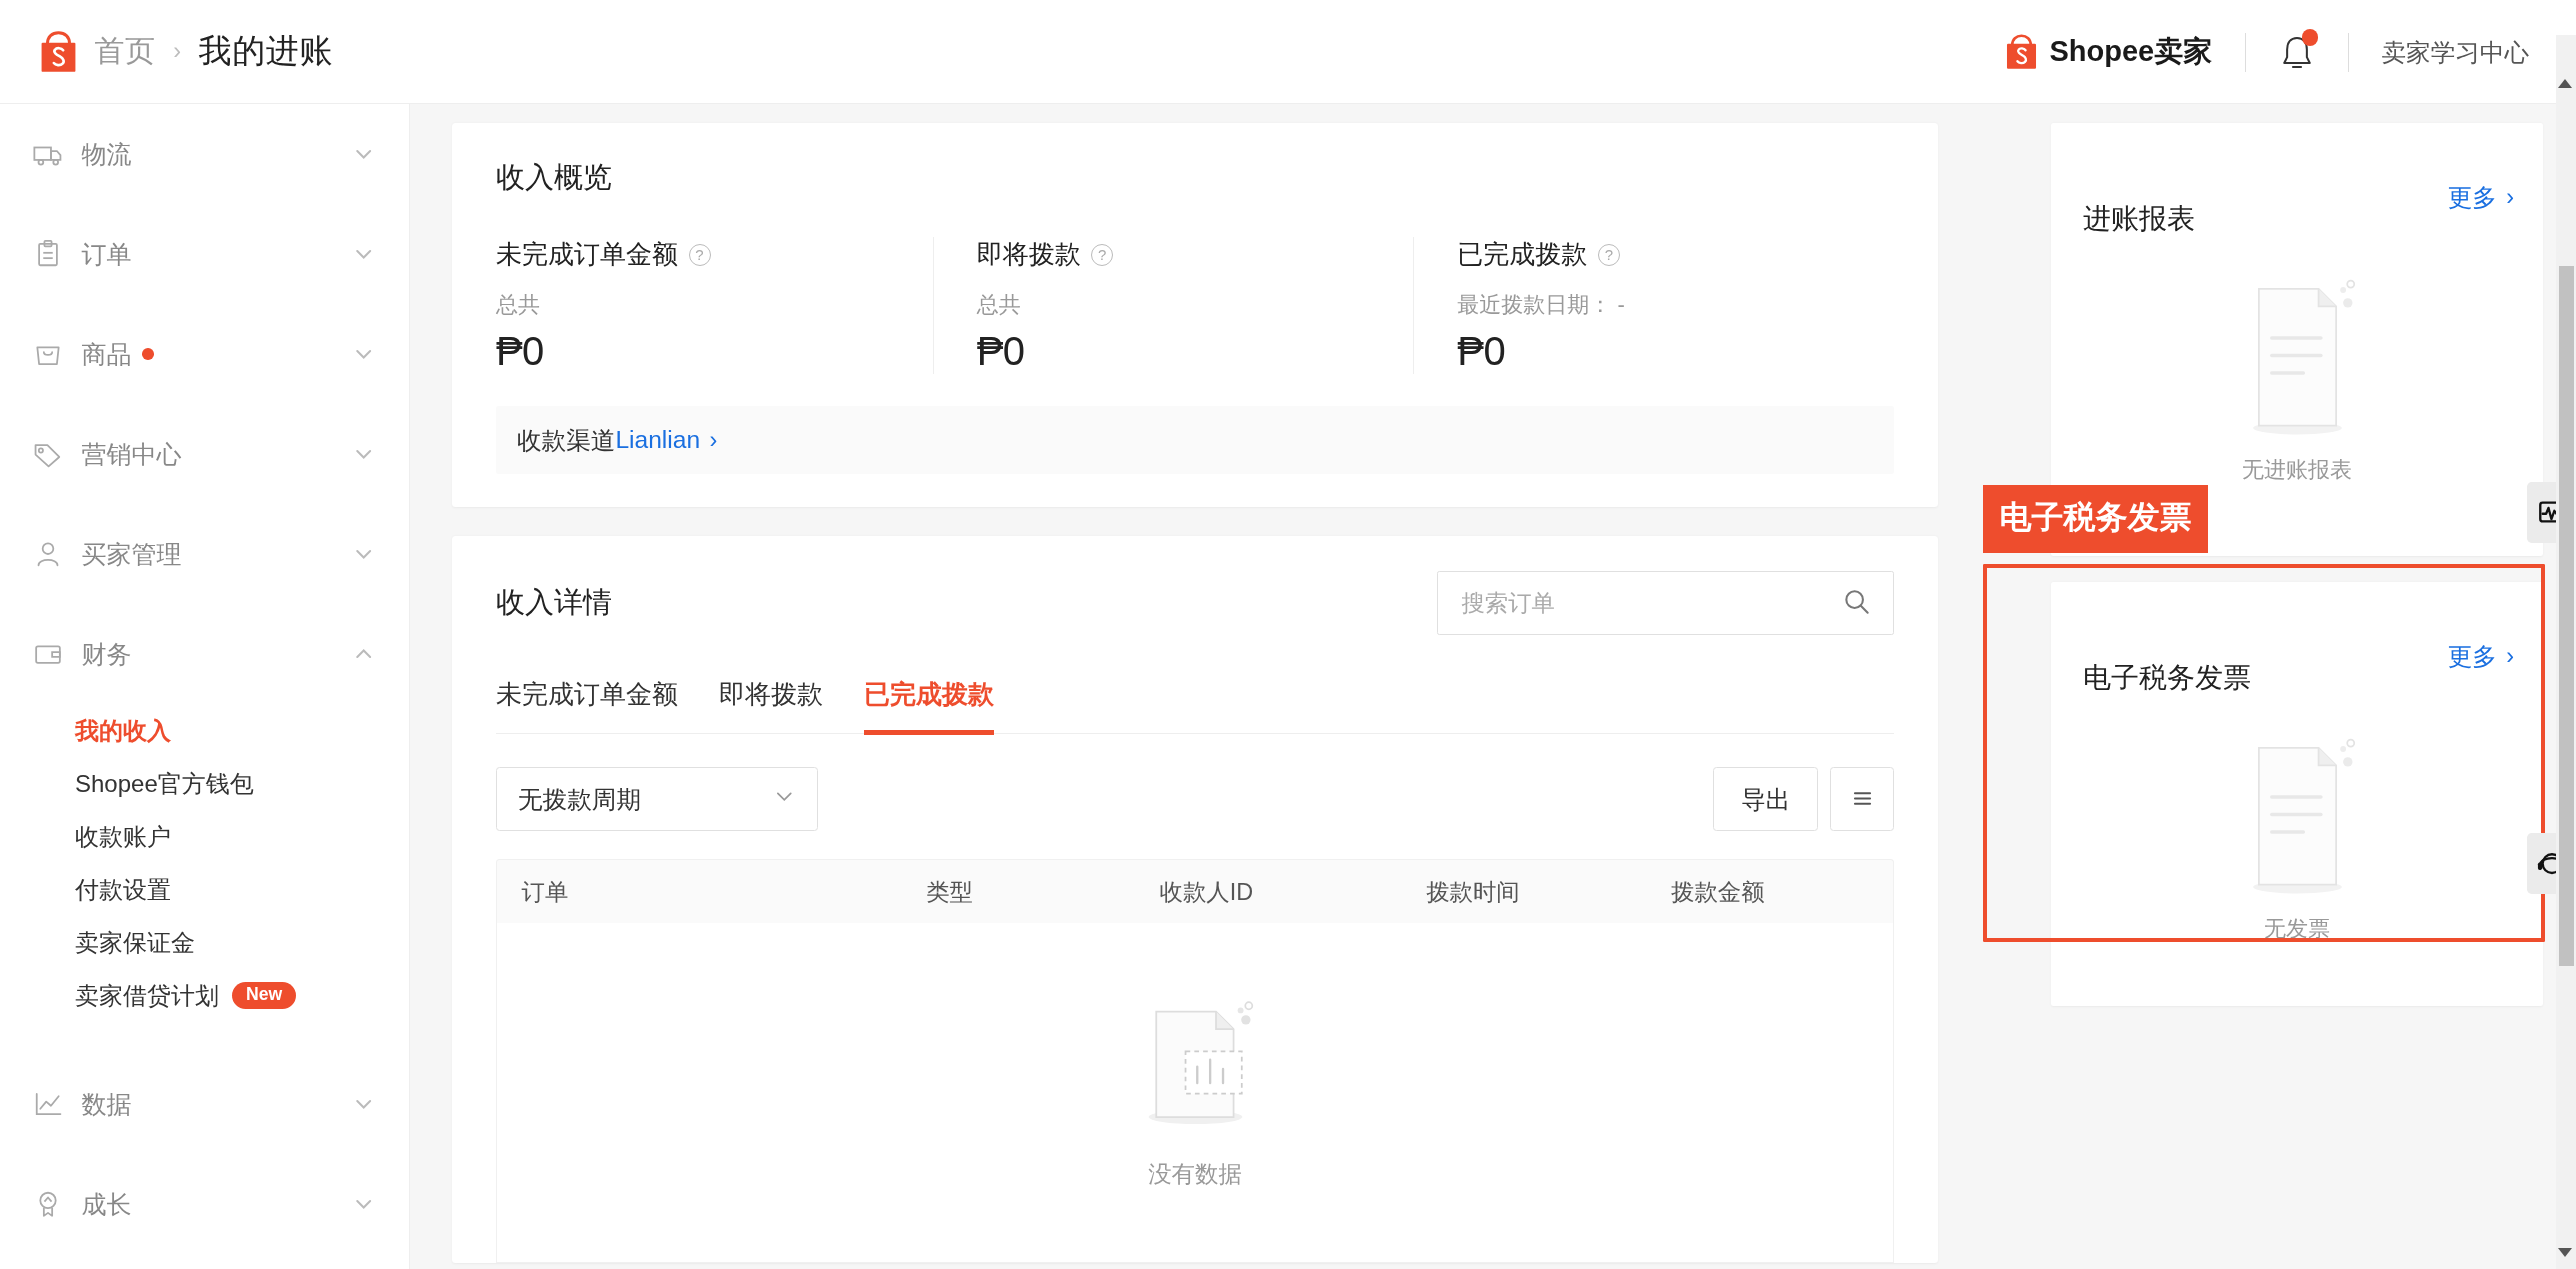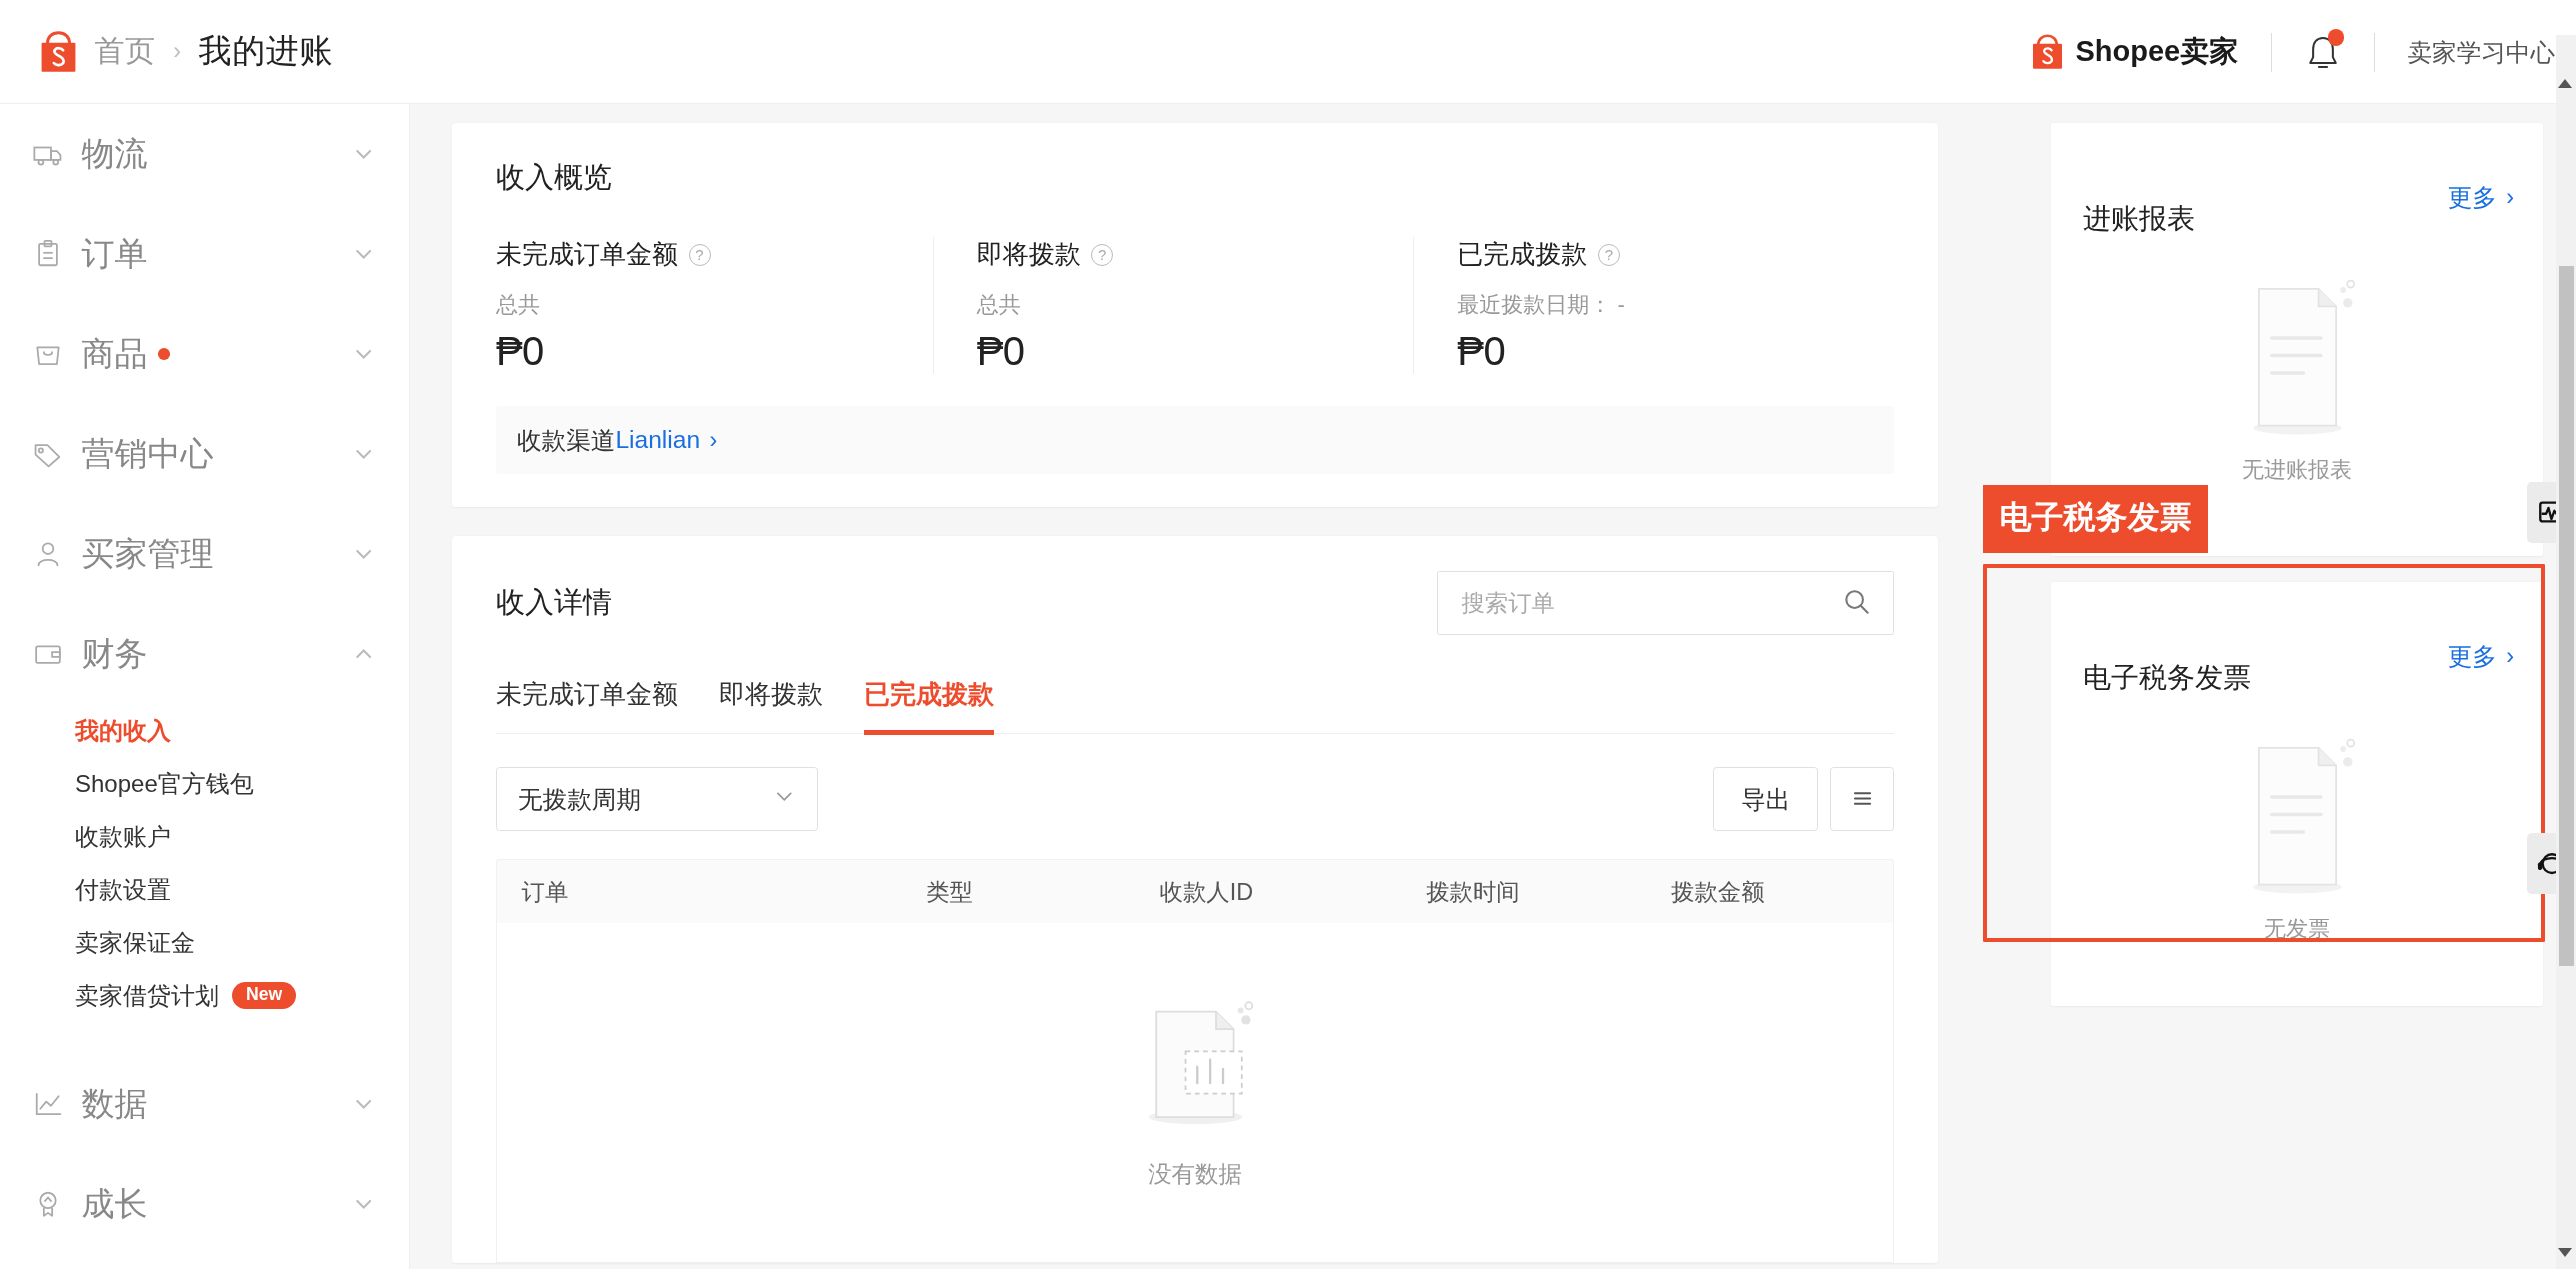--- a/index.html
+++ b/index.html
@@ -38,41 +38,41 @@
   .seller-name {
     font-size: 29px; font-weight: bold; color: #1a1a1a; margin-left: 11.7px;
     letter-spacing: 0px;
   }
   .vdiv { width: 0.6px; height: 39px; background: #dddddd; margin: 0 33px; }
   .bell-wrap { position: relative; width: 36px; height: 41px; }
   .bell-dot {
     position: absolute; right: -3.5px; top: -2.3px;
     width: 16.4px; height: 16.4px; border-radius: 50%; background: #ee4d2d;
   }
-  .learn-center { font-size: 24.6px; color: #555555; margin-right: 21px; }
+  .learn-center { font-size: 24.6px; color: #555555; margin-right: 47px; }
 
   
   .sidebar {
     position: absolute; top: 104px; left: 0;
     width: 410px; height: 1166px;
     background: #ffffff;
     border-right: 0.6px solid #eeeeee;
     overflow: hidden;
   }
   .nav-group {
     height: 100px; display: flex; align-items: center;
     padding-left: 32px; padding-right: 35px; position: relative;
     cursor: pointer;
   }
   .nav-icon {
     width: 32px; height: 32px; flex: none;
     display: flex; align-items: center; justify-content: center;
   }
   .nav-label {
-    font-size: 33px; color: #888888; margin-left: 17.6px; white-space: nowrap;
+    font-size: 25px; color: #888888; margin-left: 17.6px; white-space: nowrap;
   }
   .nav-dot {
     width: 11.7px; height: 11.7px; border-radius: 50%;
     background: #ee4d2d; margin-left: 10.5px; flex: none;
   }
   .nav-chev {
     position: absolute; right: 34px; top: 50%; transform: translateY(-50%);
     width: 23.4px; height: 23.4px;
   }
   .sub-item {

